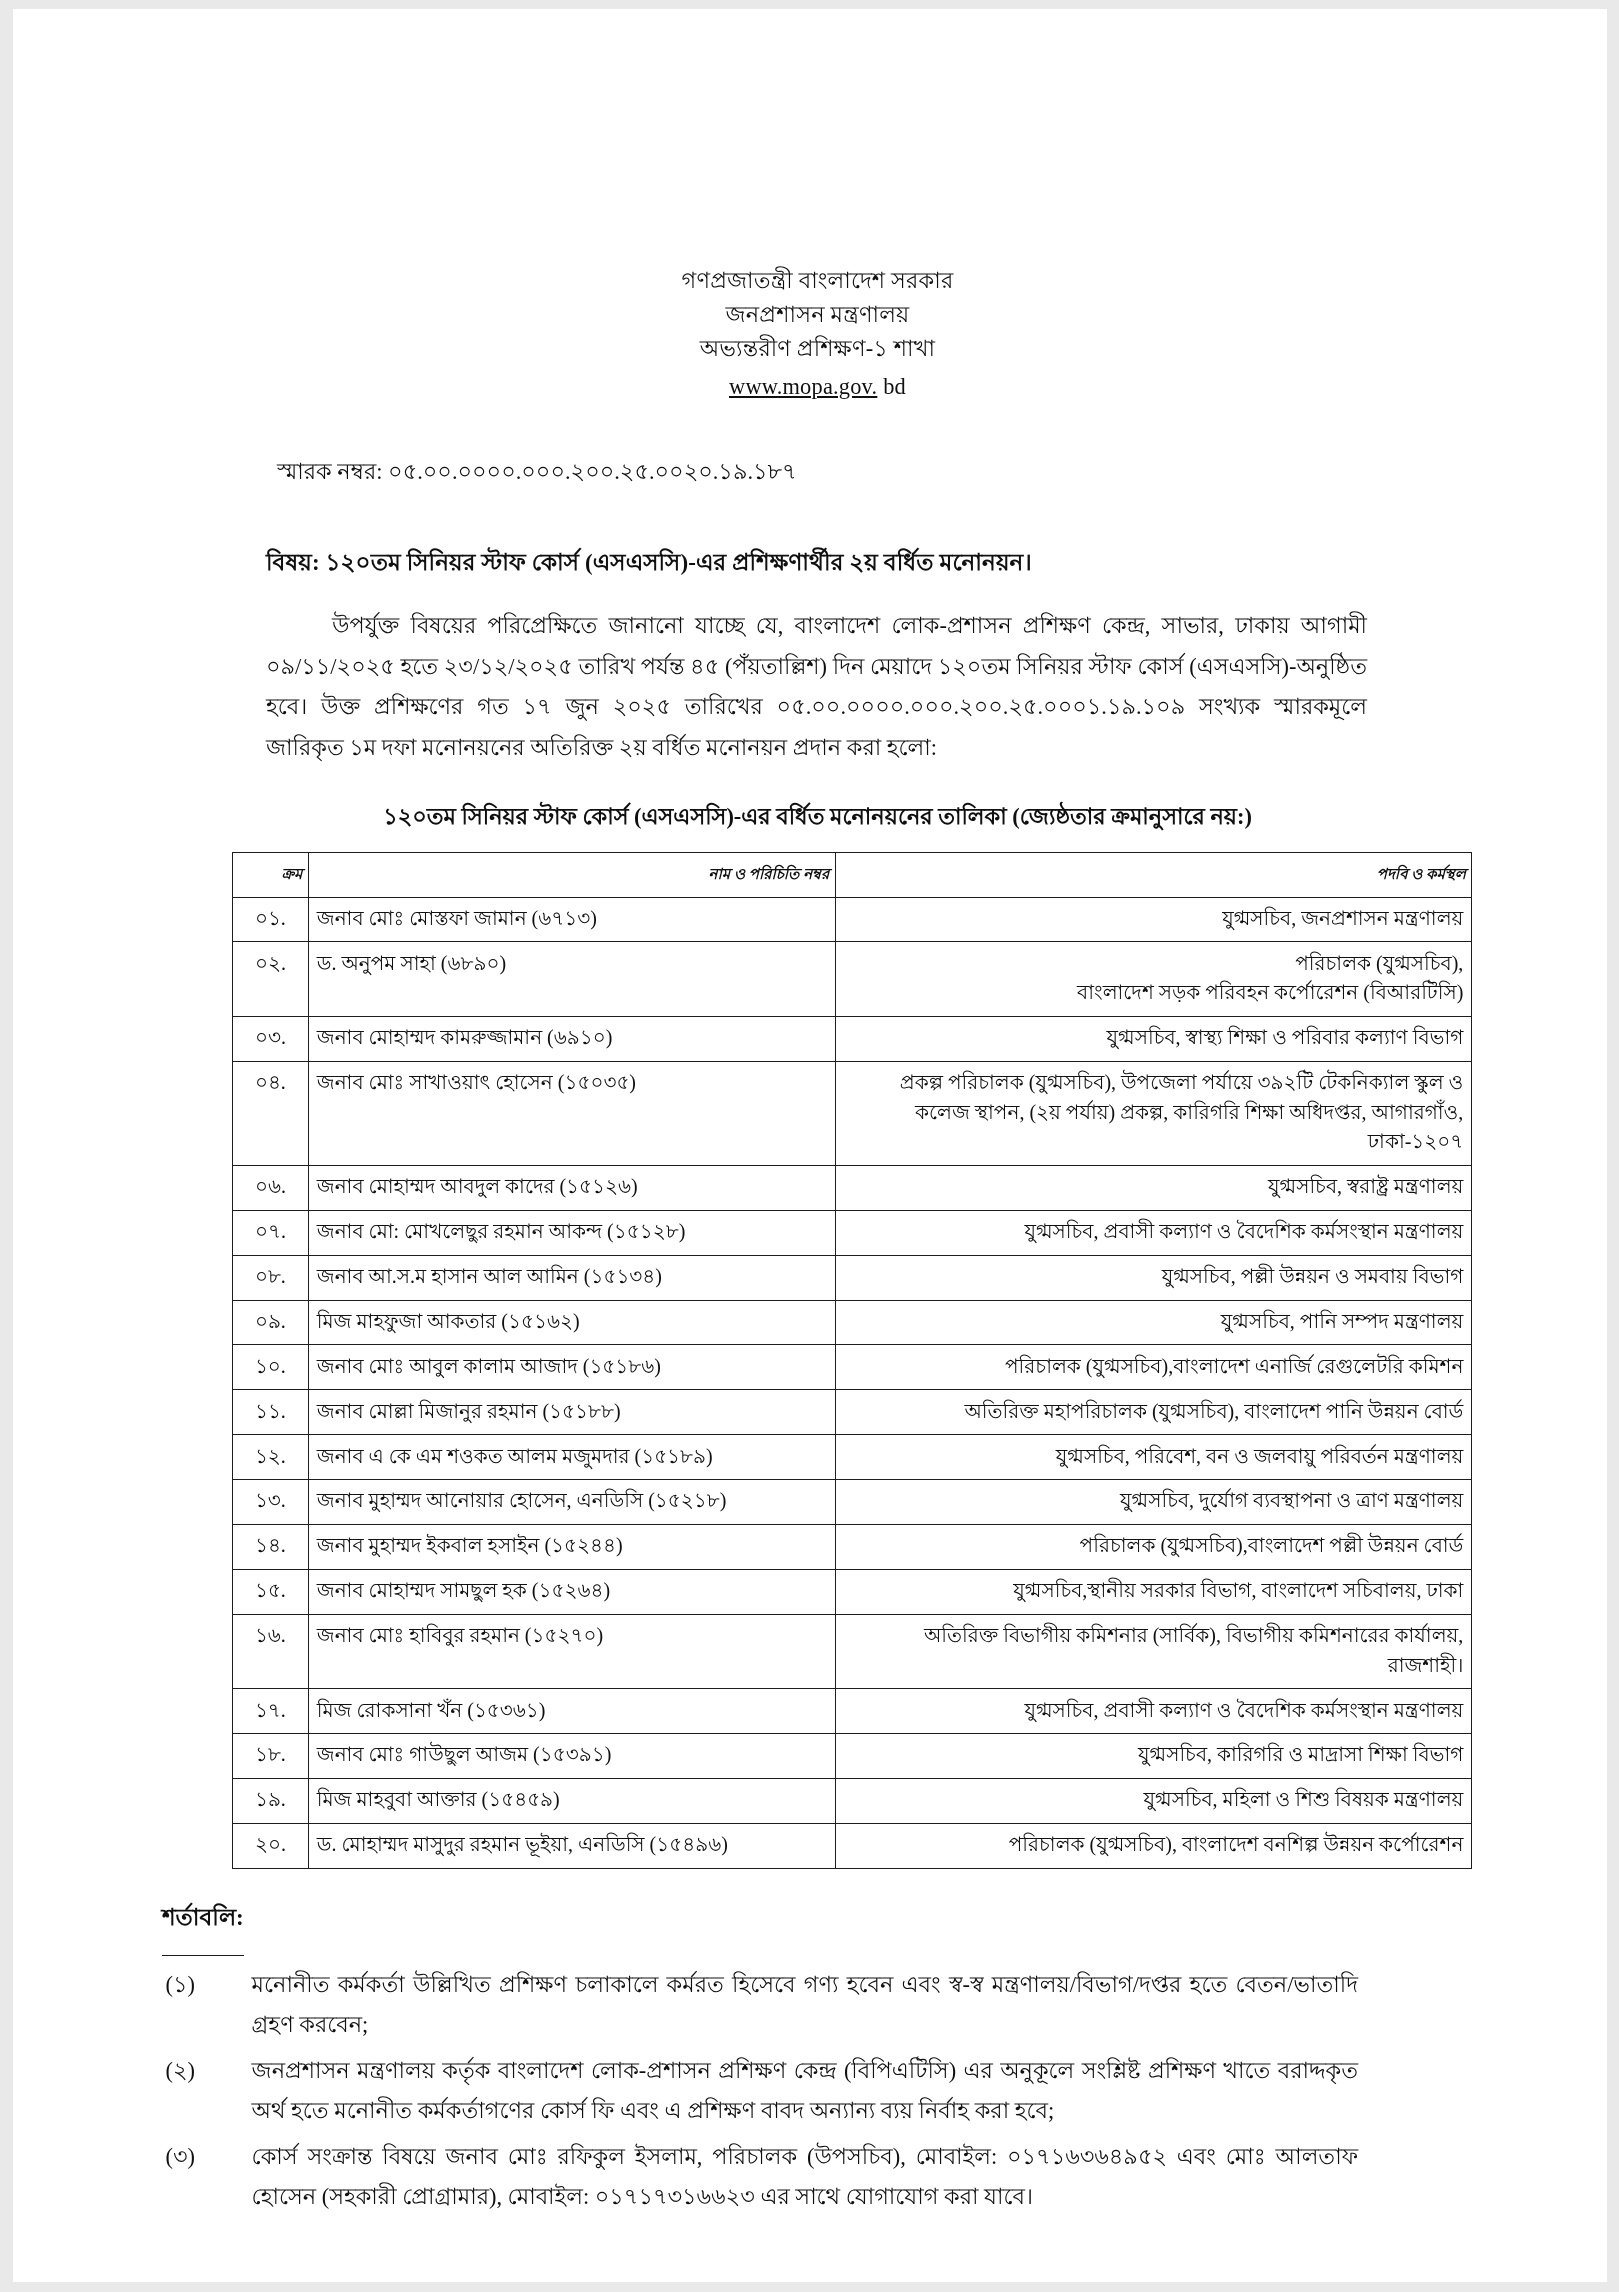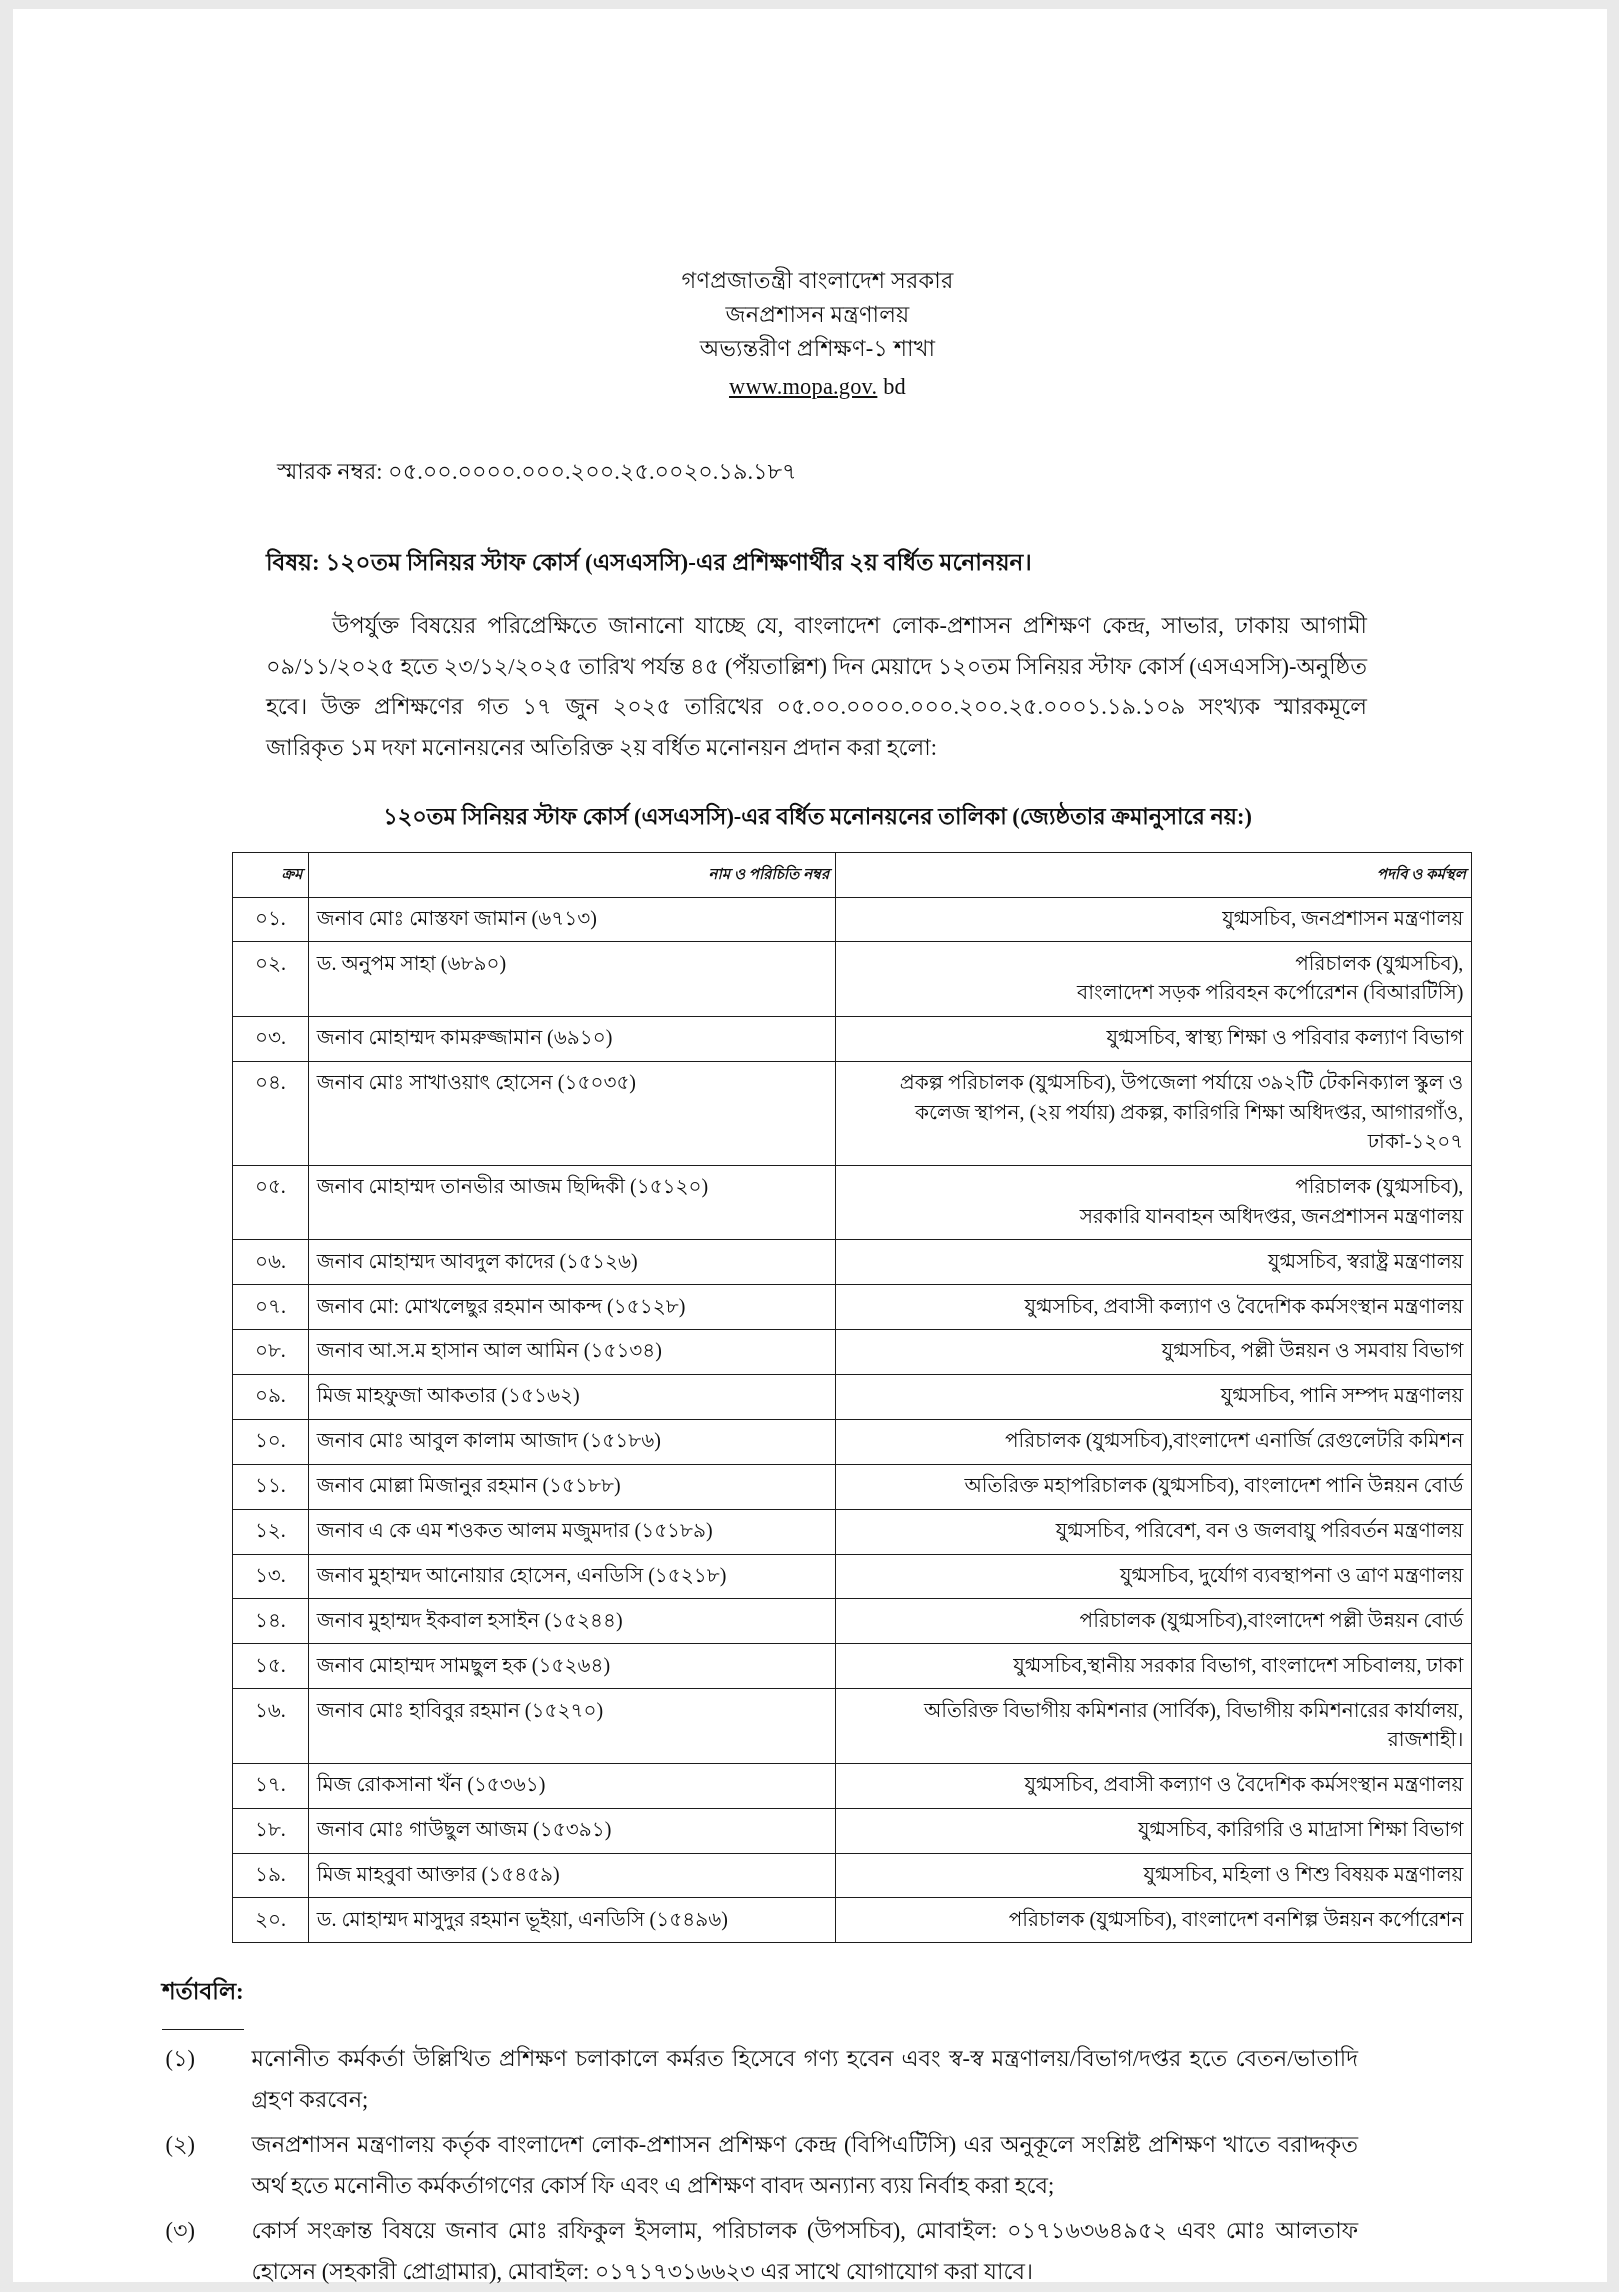--- a/index.html
+++ b/index.html
@@ -230,26 +230,20 @@
           </tr>
           <tr>
             <td class="col-sl">০৩.</td>
             <td class="col-name">জনাব মোহাম্মদ কামরুজ্জামান (৬৯১০)</td>
             <td class="col-desg" style="white-space: pre-line;">যুগ্মসচিব, স্বাস্থ্য শিক্ষা ও পরিবার কল্যাণ বিভাগ</td>
           </tr>
           <tr>
             <td class="col-sl">০৪.</td>
             <td class="col-name">জনাব মোঃ সাখাওয়াৎ হোসেন (১৫০৩৫)</td>
             <td class="col-desg" style="white-space: pre-line;">প্রকল্প পরিচালক (যুগ্মসচিব), উপজেলা পর্যায়ে ৩৯২টি টেকনিক্যাল স্কুল ও কলেজ স্থাপন, (২য় পর্যায়) প্রকল্প, কারিগরি শিক্ষা অধিদপ্তর, আগারগাঁও, ঢাকা-১২০৭</td>
-          </tr>
-          <tr>
-            <td class="col-sl">০৫.</td>
-            <td class="col-name">জনাব মোহাম্মদ তানভীর আজম ছিদ্দিকী (১৫১২০)</td>
-            <td class="col-desg" style="white-space: pre-line;">পরিচালক (যুগ্মসচিব),
-সরকারি যানবাহন অধিদপ্তর, জনপ্রশাসন মন্ত্রণালয়</td>
           </tr>
           <tr>
             <td class="col-sl">০৬.</td>
             <td class="col-name">জনাব মোহাম্মদ আবদুল কাদের (১৫১২৬)</td>
             <td class="col-desg" style="white-space: pre-line;">যুগ্মসচিব, স্বরাষ্ট্র মন্ত্রণালয়</td>
           </tr>
           <tr>
             <td class="col-sl">০৭.</td>
             <td class="col-name">জনাব মো: মোখলেছুর রহমান আকন্দ (১৫১২৮)</td>
             <td class="col-desg" style="white-space: pre-line;">যুগ্মসচিব, প্রবাসী কল্যাণ ও বৈদেশিক কর্মসংস্থান মন্ত্রণালয়</td>

